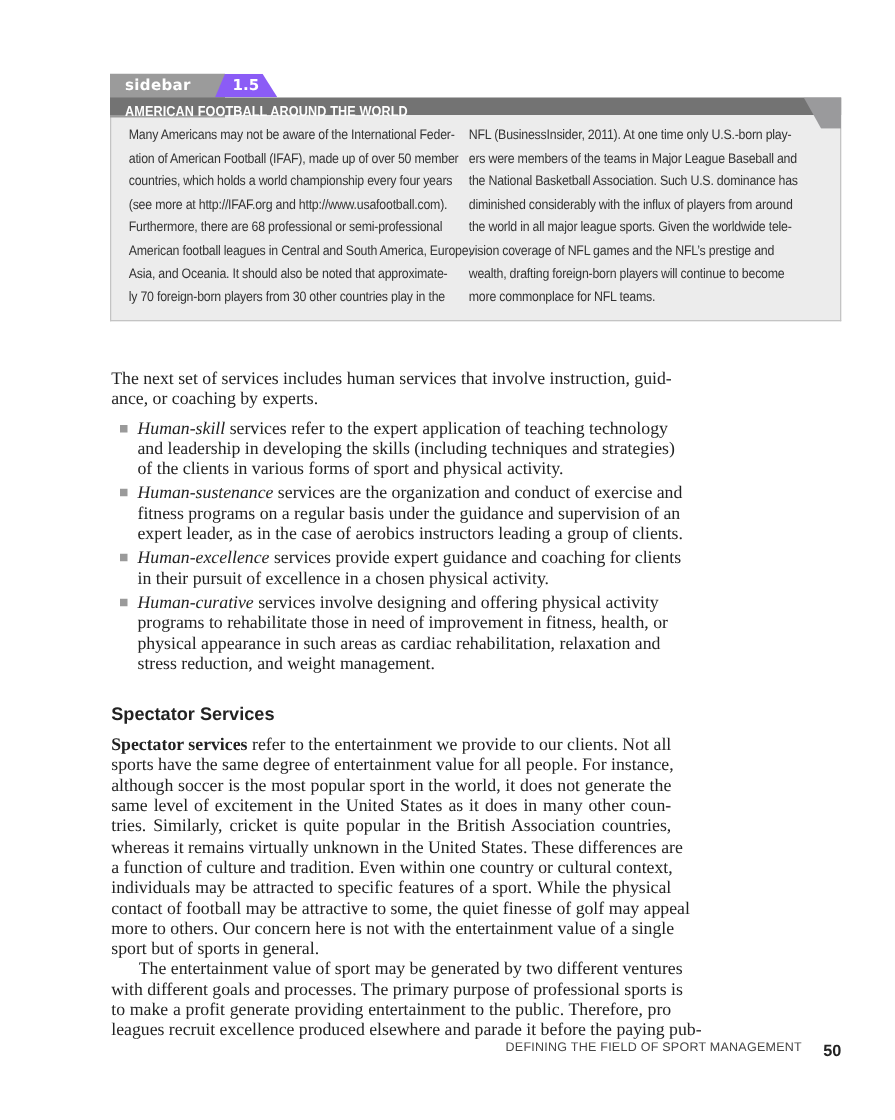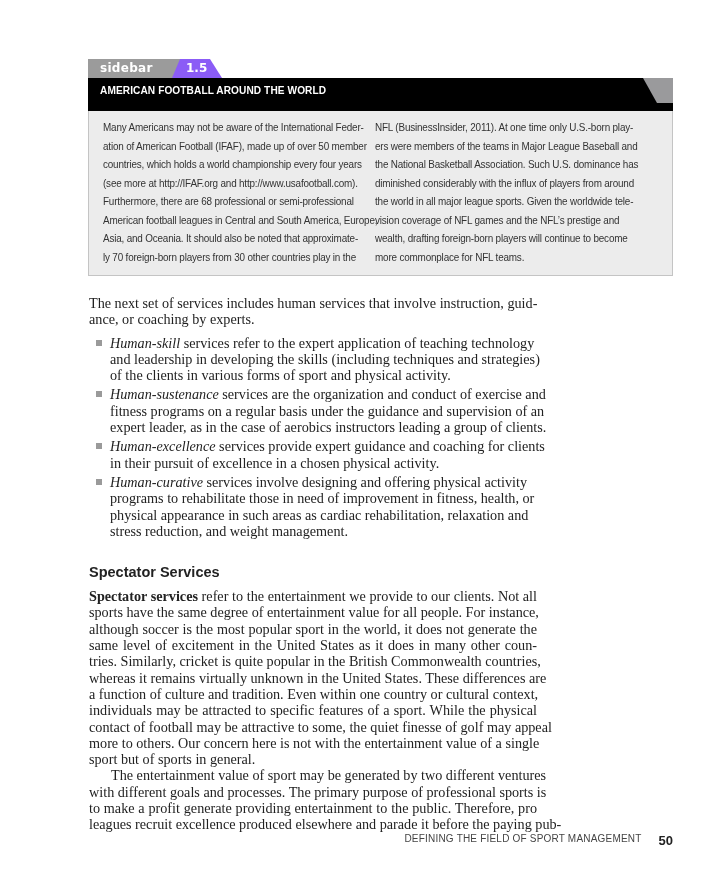--- a/index.html
+++ b/index.html
@@ -14,21 +14,21 @@
     line-height: 19px; padding-left: 12px; box-sizing: border-box; letter-spacing: 0.3px;
   }
   .tab-number {
     position: absolute; left: 84px; top: 0; height: 19px; width: 50px;
     background: #8b5cf6; color: #ffffff;
     font-family: "DejaVu Sans", sans-serif; font-weight: bold; font-size: 12px;
     line-height: 19px; padding-left: 14px; box-sizing: border-box;
     clip-path: polygon(8px 0, 38px 0, 50px 100%, 0 100%);
   }
   .header-bar {
-    position: relative; height: 33px; background: #000000;
+    position: relative; height: 14px; background: #737373;
     color: #ffffff; font-family: "Liberation Sans", sans-serif; font-weight: bold;
     font-size: 11.5px; line-height: 25px; padding-left: 12px; letter-spacing: 0.1px;
     transform-origin: left; 
   }
   .header-bar .corner {
     position: absolute; right: 0; top: 0; width: 30px; height: 25px; background: #9a9a9c;
     clip-path: polygon(0 0, 100% 0, 100% 100%, 14px 100%);
   }
   .header-title { display: inline-block; transform: scaleX(0.88); transform-origin: left; }
 
@@ -141,21 +141,21 @@
     </div>
   </div>
 
   <div class="section-heading">Spectator Services</div>
 
   <div class="section-body">
     <span class="line justify"><strong>Spectator services</strong><span> refer to the entertainment we provide to our clients. Not all</span></span>
     <span class="line justify">sports have the same degree of entertainment value for all people. For instance,</span>
     <span class="line justify">although soccer is the most popular sport in the world, it does not generate the</span>
     <span class="line justify">same level of excitement in the United States as it does in many other coun-</span>
-    <span class="line justify">tries. Similarly, cricket is quite popular in the British Commonwealth countries,</span>
+    <span class="line justify">tries. Similarly, cricket is quite popular in the British Association countries,</span>
     <span class="line justify">whereas it remains virtually unknown in the United States. These differences are</span>
     <span class="line justify">a function of culture and tradition. Even within one country or cultural context,</span>
     <span class="line justify">individuals may be attracted to specific features of a sport. While the physical</span>
     <span class="line justify">contact of football may be attractive to some, the quiet finesse of golf may appeal</span>
     <span class="line justify">more to others. Our concern here is not with the entertainment value of a single</span>
     <span class="line">sport but of sports in general.</span>
   </div>
   <div>
     <span class="line justify indent">The entertainment value of sport may be generated by two different ventures</span>
     <span class="line justify">with different goals and processes. The primary purpose of professional sports is</span>

